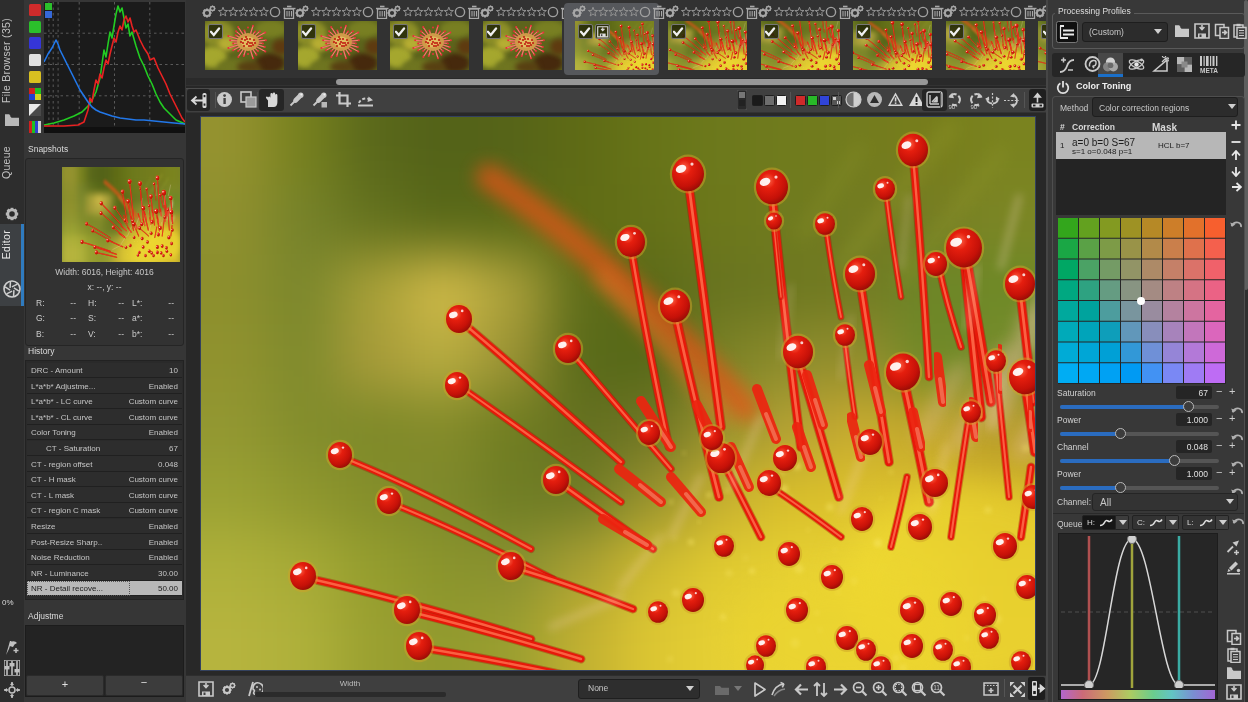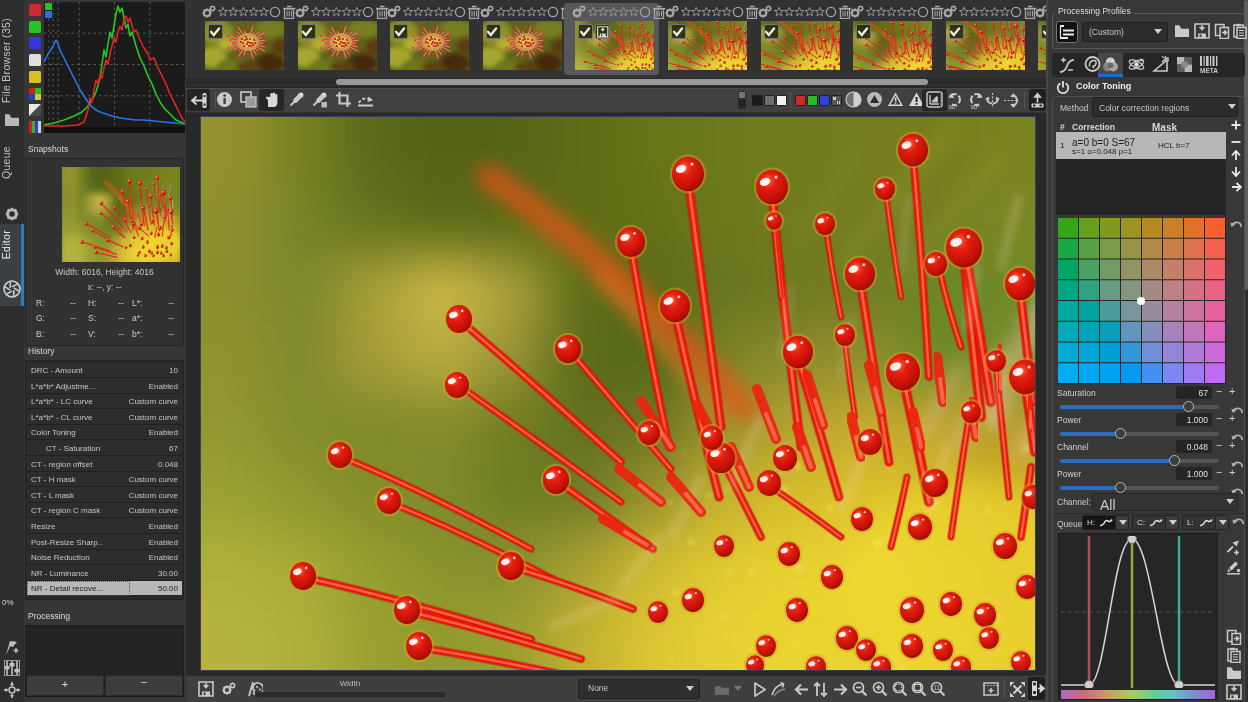--- a/index.html
+++ b/index.html
@@ -923,21 +923,21 @@
 <div class="abs" style="left:27px;top:549.7px;width:155px;height:15.6px;background:#2d2d2d;border-bottom:1px solid #202020;"></div>
 <div class="txt" style="left:31px;top:553.2px;width:72px;overflow:hidden;font-size:8px;color:#c6c6c6">Noise Reduction</div>
 <div class="txt" style="left:100px;top:553.2px;width:78px;text-align:right;font-size:8px;color:#c6c6c6">Enabled</div>
 <div class="abs" style="left:27px;top:565.3px;width:155px;height:15.6px;background:#2d2d2d;border-bottom:1px solid #202020;"></div>
 <div class="txt" style="left:31px;top:568.8px;width:72px;overflow:hidden;font-size:8px;color:#c6c6c6">NR - Luminance</div>
 <div class="txt" style="left:100px;top:568.8px;width:78px;text-align:right;font-size:8px;color:#c6c6c6">30.00</div>
 <div class="abs" style="left:27px;top:580.9px;width:155px;height:15.6px;background:#b8b8b8;border-bottom:1px solid #202020;"></div>
 <div class="abs" style="left:27px;top:580.9px;width:103px;height:15.6px;border:1px dotted #555"></div>
 <div class="txt" style="left:31px;top:584.4px;width:72px;overflow:hidden;font-size:8px;color:#1a1a1a">NR - Detail recove...</div>
 <div class="txt" style="left:100px;top:584.4px;width:78px;text-align:right;font-size:8px;color:#1a1a1a">50.00</div>
-<div class="txt" style="left:28px;top:611px;font-size:8.5px;color:#dcdcdc">Processing</div>
+<div class="txt" style="left:28px;top:611px;font-size:8.5px;color:#dcdcdc">Adjustme</div>
 <div class="abs" style="left:25px;top:625px;width:159px;height:72px;background:#232323;border:1px solid #1c1c1c"></div>
 <div class="abs" style="left:26px;top:675px;width:78px;height:21px;background:#3c3c3c;border:1px solid #2a2a2a;border-radius:2px"></div>
 <div class="abs" style="left:105px;top:675px;width:78px;height:21px;background:#3c3c3c;border:1px solid #2a2a2a;border-radius:2px"></div>
 <div class="txt" style="left:26px;top:678px;width:78px;text-align:center;font-size:11px;color:#e0e0e0">+</div>
 <div class="txt" style="left:105px;top:676px;width:78px;text-align:center;font-size:11px;color:#e0e0e0">−</div>
 <div class="abs" style="left:186px;top:0;width:860px;height:88px;background:#323232;border-bottom:2px solid #272727;overflow:hidden">
 <svg class="abs" style="left:15px;top:4px" width="96" height="15" viewBox="0 0 96 15">
       <circle cx="6" cy="9" r="3.1" fill="none" stroke="#a8a8a8" stroke-width="2.0"></circle>
       <line x1="8.7" y1="9.0" x2="10.5" y2="9.0" stroke="#a8a8a8" stroke-width="2.0"></line>
       <line x1="7.9" y1="10.9" x2="9.2" y2="12.2" stroke="#a8a8a8" stroke-width="2.0"></line>
@@ -1890,21 +1890,21 @@
 <div class="txt" style="left:1229px;top:466px;font-size:11px;color:#cdcdcd">+</div>
 <div class="abs" style="left:1060px;top:486px;width:159px;height:3.5px;background:#555555;border-radius:2px"></div>
 <div class="abs" style="left:1060px;top:486px;width:60px;height:3.5px;background:#2a6cc0;border-radius:2px"></div>
 <div class="abs" style="left:1115px;top:481.5px;width:11px;height:11px;background:#3c3c3c;border:1.5px solid #b8b8b8;border-radius:50%"></div>
 <svg class="abs" style="left:1231px;top:487px" width="12" height="9" viewBox="0 0 12 9">
     <path d="M1.5,6 Q4,1.5 8,2.5 Q11.5,3.5 11,7" fill="none" stroke="#b0b0b0" stroke-width="1.8"></path>
     <path d="M0.2,2.5 L1.8,6.8 L5.5,4.5 Z" fill="#b0b0b0"></path>
   </svg>
 <div class="txt" style="left:1057px;top:497px;font-size:8.5px;color:#cdcdcd">Channel:</div>
 <div class="abs" style="left:1092px;top:493px;width:146px;height:18px;background:#333333;border:1px solid #252525;border-radius:3px"></div>
-<div class="txt" style="left:1100px;top:497px;font-size:14px;color:#c8c8c8">All</div>
+<div class="txt" style="left:1100px;top:497px;font-size:10px;color:#c8c8c8">All</div>
 <svg class="abs" style="left:1226px;top:499px" width="8" height="5" viewBox="0 0 8 5">
     <path d="M0,0 L8,0 L4,5 Z" fill="#cfcfcf"></path>
   </svg>
 <div class="abs" style="left:1053px;top:513px;width:191px;height:1px;background:#2a2a2a"></div>
 <div class="txt" style="left:1057px;top:519px;font-size:8.5px;color:#cdcdcd">Queue:</div>
 <div class="abs" style="left:1082px;top:515px;width:34px;height:15px;background:#161616;border:1px solid #222;border-radius:2px 0 0 2px"></div>
 <div class="txt" style="left:1087px;top:518px;font-size:8px;color:#dadada">H:</div>
 <svg class="abs" style="left:1099px;top:518px" width="14" height="9" viewBox="0 0 14 9">
     <path d="M1,7.5 Q4,7.5 5.5,4.5 Q7,1.5 9,3 Q11,4.5 13,1.5" fill="none" stroke="#e0e0e0" stroke-width="1.6"></path>
   </svg>

